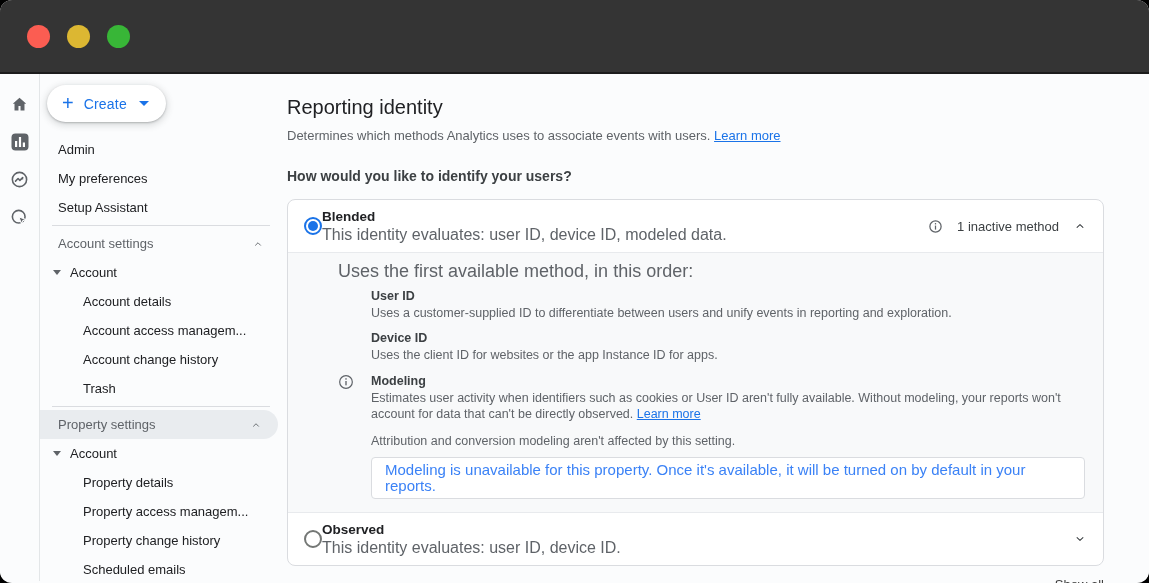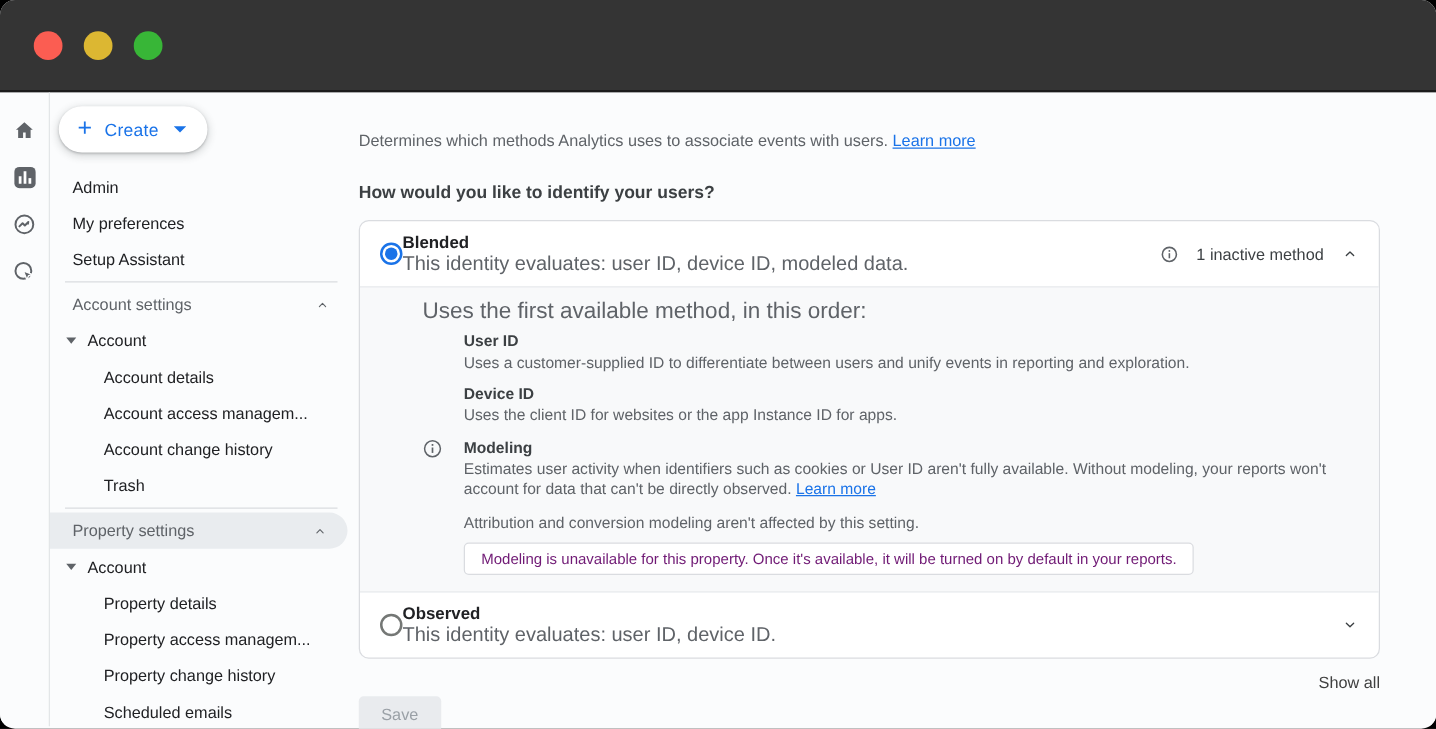--- a/index.html
+++ b/index.html
@@ -58,21 +58,21 @@
   .panel { background:#f8f9fa; border-top:1px solid #e8eaed; border-bottom:1px solid #e8eaed; padding:10px 18px 13px 50px; }
   .panel-intro { font-size:18px; color:#5f6368; line-height:16px; }
   .method { margin-left:33px; margin-top:9px; }
   .method-name { font-size:12.5px; font-weight:700; color:#3c4043; line-height:16px; }
   .method-desc { font-size:12.5px; color:#5f6368; line-height:16px; margin-top:1px; }
   .modeling { margin-top:10px; display:flex; gap:8px; }
   .modeling-icon-col { width:25px; flex:none; padding-top:1px; }
   .modeling-body { flex:1; min-width:0; }
   .modeling-desc { max-width:736px; }
   .modeling-note { font-size:12.5px; color:#5f6368; line-height:16px; margin-top:11px; }
-  .status-box { display:inline-block; margin-top:8px; background:#fff; border:1px solid #dadce0; border-radius:4px; padding:4px 13px; font-size:12px; color:#701a75; line-height:16px; }
+  .status-box { display:inline-block; margin-top:8px; background:#fff; border:1px solid #dadce0; border-radius:4px; padding:4px 13px; font-size:15px; color:#3b82f6; line-height:16px; }
 
   .below-card { display:flex; justify-content:flex-end; margin-top:11px; }
   .show-all { font-size:13px; color:#404040; cursor:pointer; }
   .actions { display:flex; align-items:center; gap:18px; margin-top:4px; }
   .save-btn { background:#e9ebee; color:#9aa0a6; border:none; border-radius:4px; font-size:13px; font-weight:500; padding:7px 18px; font-family:"Liberation Sans", sans-serif; }
 </style>
 </head>
 <body>
 
 <div class="window">
@@ -180,20 +180,21 @@
         <div class="tree-child">
             <span>Property change history</span>
           </div>
         <div class="tree-child">
             <span>Scheduled emails</span>
           </div>
       </div>
     </div>
 
     <div class="main">
+      <div class="page-title">Reporting identity</div>
       <div class="page-sub">
         <span>Determines which methods Analytics uses to associate events with users.</span>
         <a class="link">Learn more</a>
       </div>
       <div class="question">How would you like to identify your users?</div>
 
       <div class="card">
 
         <div class="opt-row">
           <span class="radio checked"></span>

